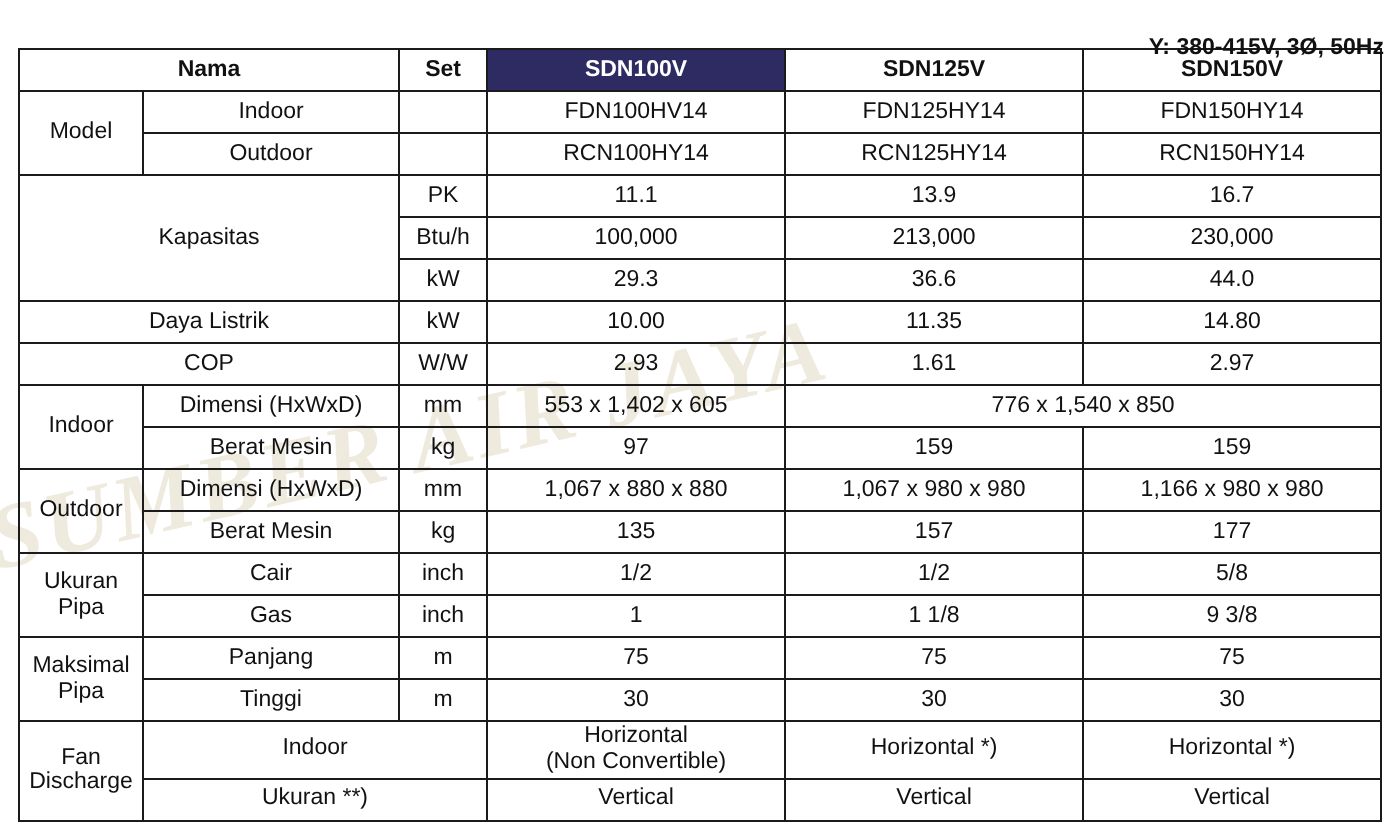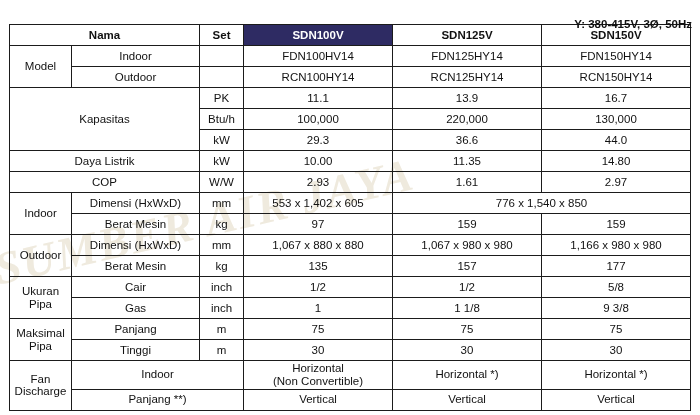--- a/index.html
+++ b/index.html
@@ -146,22 +146,22 @@
         <td class="lbl" colspan="2" rowspan="3">Kapasitas</td>
         <td class="unit">PK</td>
         <td>11.1</td>
         <td>13.9</td>
         <td>16.7</td>
       </tr>
 
       <tr>
         <td class="unit">Btu/h</td>
         <td>100,000</td>
-        <td>220,000</td>
-        <td>130,000</td>
+        <td>213,000</td>
+        <td>230,000</td>
       </tr>
 
       <tr>
         <td class="unit">kW</td>
         <td>29.3</td>
         <td>36.6</td>
         <td>44.0</td>
       </tr>
 
       <tr>
@@ -250,20 +250,20 @@
       <tr>
         <td class="lbl" rowspan="2">Fan Discharge</td>
         <td class="unit tall" colspan="2">Indoor</td>
         <td class="two-line tall" style="white-space: pre-line;">Horizontal
 (Non Convertible)</td>
         <td class="tall">Horizontal *)</td>
         <td class="tall">Horizontal *)</td>
       </tr>
 
       <tr>
-        <td class="unit" colspan="2">Panjang **)</td>
+        <td class="unit" colspan="2">Ukuran **)</td>
         <td>Vertical</td>
         <td>Vertical</td>
         <td>Vertical</td>
       </tr>
     </tbody>
   </table>
 </div>
 
 </body></html>

